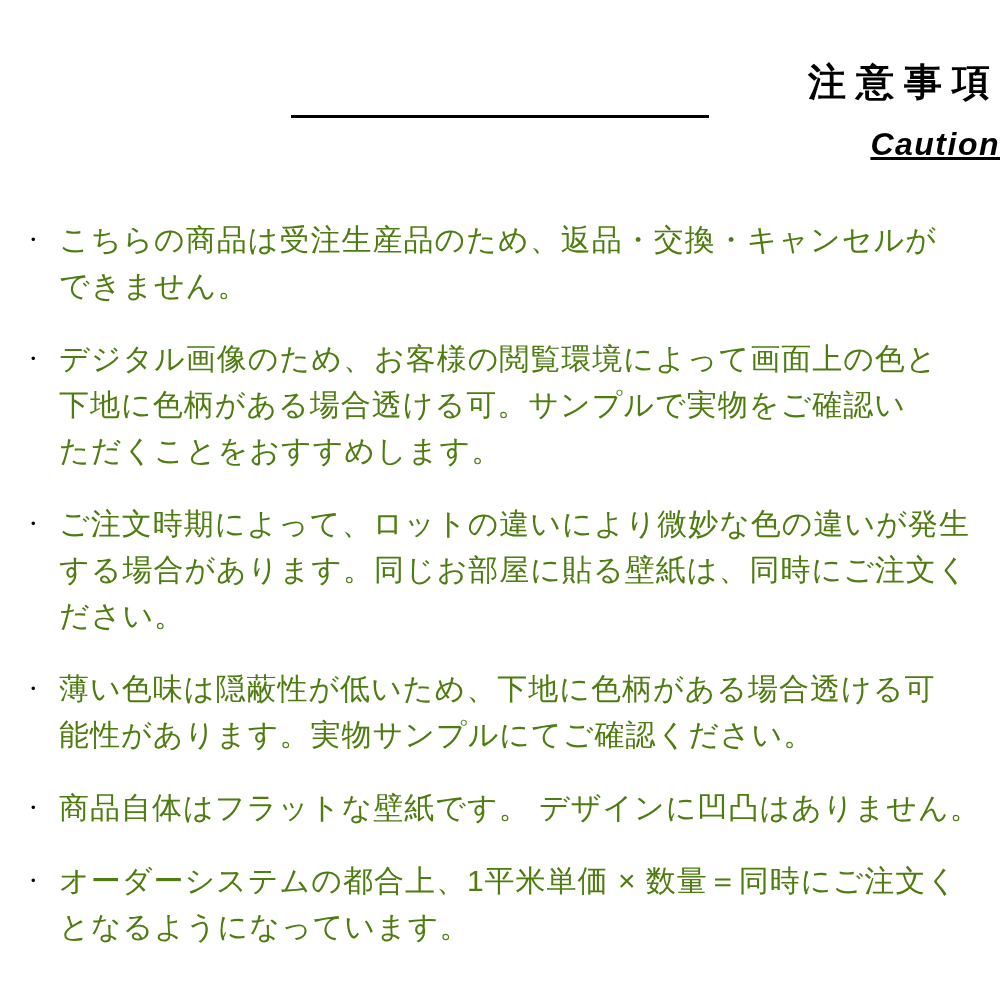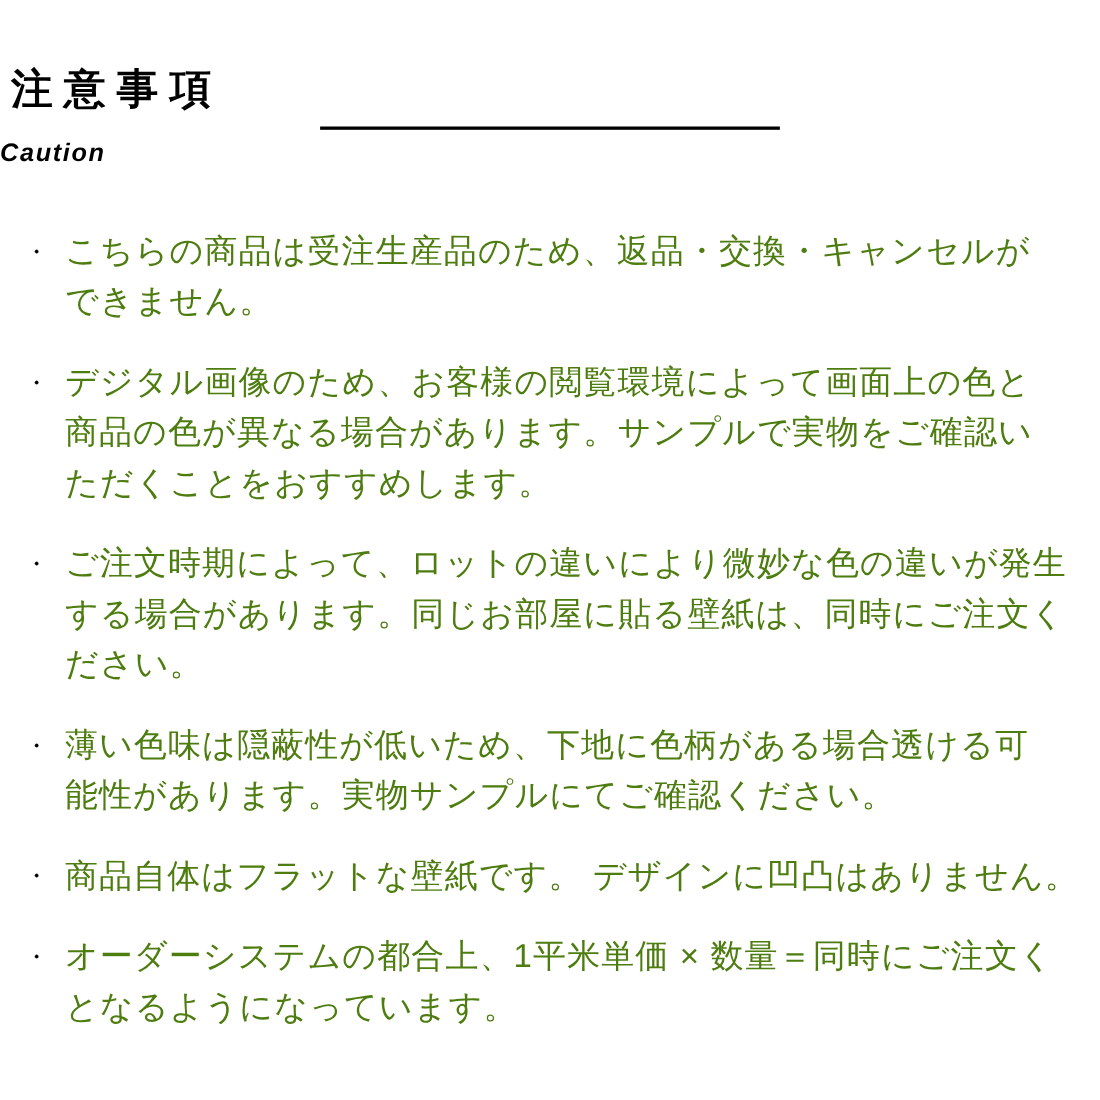--- a/index.html
+++ b/index.html
@@ -13,42 +13,43 @@
     height: 1000px;
     background: #ffffff;
     color: #000000;
     overflow: hidden;
     font-family: "Liberation Sans", "DejaVu Sans", sans-serif;
     box-sizing: border-box;
   }
   
   .header {
     padding-top: 60px;
-    text-align: left;
+    text-align: right;
   }
   .title {
     font-size: 38px;
     font-weight: 700;
     letter-spacing: 10px;
     
     padding-left: 10px;
     line-height: 1.2;
   }
   .title-divider {
     width: 418px;
     height: 3px;
     background: #000000;
     margin: 9px auto 7px auto;
   }
   .subtitle {
-    font-size: 23px;
+    font-size: 32px;
     font-style: italic;
     font-weight: 600;
     letter-spacing: 1.5px;
     line-height: 1.2;
+    text-decoration: underline;
   }
   
   .notes {
     margin: 54px 10px 0 18px;
   }
   .note-item {
     display: flex;
     align-items: flex-start;
     margin-bottom: 27px;
   }
@@ -83,21 +84,21 @@
 
     <div class="note-item">
       <span class="note-bullet">・</span>
       <span class="note-text">こちらの商品は受注生産品のため、返品・交換・キャンセルが
 できません。</span>
     </div>
 
     <div class="note-item">
       <span class="note-bullet">・</span>
       <span class="note-text">デジタル画像のため、お客様の閲覧環境によって画面上の色と
-商品の色が異なる場合があります。サンプルで実物をご確認い
+下地に色柄がある場合透ける可。サンプルで実物をご確認い
 ただくことをおすすめします。</span>
     </div>
 
     <div class="note-item">
       <span class="note-bullet">・</span>
       <span class="note-text">ご注文時期によって、ロットの違いにより微妙な色の違いが発生
 する場合があります。同じお部屋に貼る壁紙は、同時にご注文く
 ださい。</span>
     </div>
 

